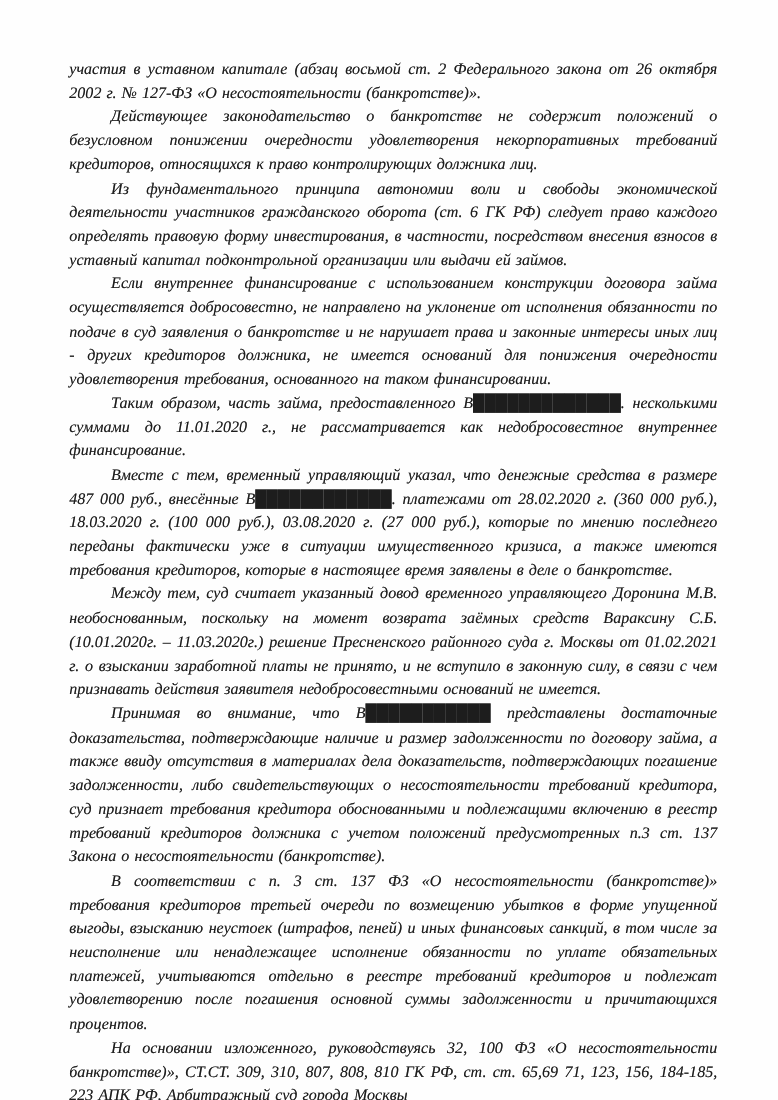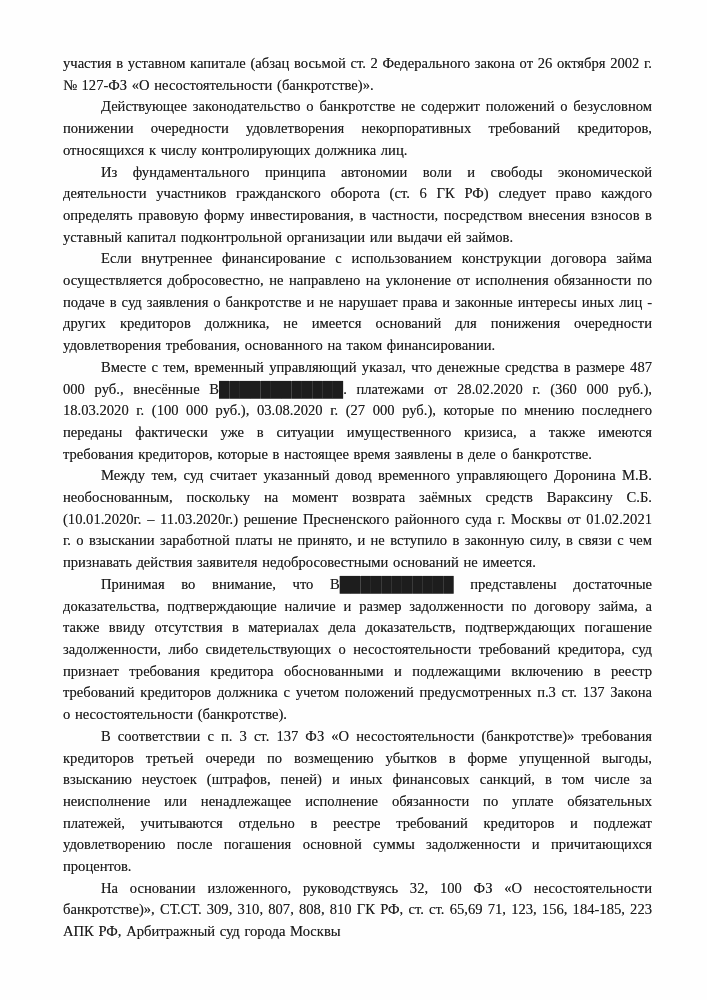--- a/index.html
+++ b/index.html
@@ -1,20 +1,20 @@
 <!DOCTYPE html>
 <html lang="ru" style="--ink: #1d1d1d; --red: #b23a33; --paper: #fefefe;"><head>
 <meta charset="utf-8">
 <style>
   :root {
     --ink: #1d1d1d;
     --red: #b23a33;
     --paper: #fefefe;
   }
-  * { box-sizing: border-box; }
+  * { box-sizing: border-box; font-style: italic; }
   html, body { margin: 0; padding: 0; }
   body {
     width: 707px;
     height: 1000px;
     background: #ffffff;
     font-family: "Liberation Serif", "DejaVu Serif", serif;
   }
   .page {
     position: relative;
     width: 707px;
@@ -42,23 +42,24 @@
   p.para.noindent { text-indent: 0; }
   
   p.para { -webkit-font-smoothing: antialiased; }
 </style>
 </head>
 <body>
 
 <div class="page">
   <div class="text-block">
     <p class="para noindent">участия в уставном капитале (абзац восьмой ст. 2 Федерального закона от 26 октября 2002 г. № 127-ФЗ «О несостоятельности (банкротстве)».</p>
-    <p class="para">Действующее законодательство о банкротстве не содержит положений о безусловном понижении очередности удовлетворения некорпоративных требований кредиторов, относящихся к числу контролирующих должника лиц.</p>
+    <p class="para">Действующее законодательство о банкротстве не содержит положений о безусловном понижении очередности удовлетворения некорпоративных требований кредиторов, относящихся к право контролирующих должника лиц.</p>
     <p class="para">Из фундаментального принципа автономии воли и свободы экономической деятельности участников гражданского оборота (ст. 6 ГК РФ) следует право каждого определять правовую форму инвестирования, в частности, посредством внесения взносов в уставный капитал подконтрольной организации или выдачи ей займов.</p>
     <p class="para">Если внутреннее финансирование с использованием конструкции договора займа осуществляется добросовестно, не направлено на уклонение от исполнения обязанности по подаче в суд заявления о банкротстве и не нарушает права и законные интересы иных лиц - других кредиторов должника, не имеется оснований для понижения очередности удовлетворения требования, основанного на таком финансировании.</p>
+    <p class="para">Таким образом, часть займа, предоставленного В█████████████. несколькими суммами до 11.01.2020 г., не рассматривается как недобросовестное внутреннее финансирование.</p>
     <p class="para">Вместе с тем, временный управляющий указал, что денежные средства в размере 487 000 руб., внесённые В████████████. платежами от 28.02.2020 г. (360 000 руб.), 18.03.2020 г. (100 000 руб.), 03.08.2020 г. (27 000 руб.), которые по мнению последнего переданы фактически уже в ситуации имущественного кризиса, а также имеются требования кредиторов, которые в настоящее время заявлены в деле о банкротстве.</p>
     <p class="para">Между тем, суд считает указанный довод временного управляющего Доронина М.В. необоснованным, поскольку на момент возврата заёмных средств Вараксину С.Б. (10.01.2020г. – 11.03.2020г.) решение Пресненского районного суда г. Москвы от 01.02.2021 г. о взыскании заработной платы не принято, и не вступило в законную силу, в связи с чем признавать действия заявителя недобросовестными оснований не имеется.</p>
     <p class="para">Принимая во внимание, что В███████████ представлены достаточные доказательства, подтверждающие наличие и размер задолженности по договору займа, а также ввиду отсутствия в материалах дела доказательств, подтверждающих погашение задолженности, либо свидетельствующих о несостоятельности требований кредитора, суд признает требования кредитора обоснованными и подлежащими включению в реестр требований кредиторов должника с учетом положений предусмотренных п.3 ст. 137 Закона о несостоятельности (банкротстве).</p>
     <p class="para">В соответствии с п. 3 ст. 137 ФЗ «О несостоятельности (банкротстве)» требования кредиторов третьей очереди по возмещению убытков в форме упущенной выгоды, взысканию неустоек (штрафов, пеней) и иных финансовых санкций, в том числе за неисполнение или ненадлежащее исполнение обязанности по уплате обязательных платежей, учитываются отдельно в реестре требований кредиторов и подлежат удовлетворению после погашения основной суммы задолженности и причитающихся процентов.</p>
     <p class="para">На основании изложенного, руководствуясь 32, 100 ФЗ «О несостоятельности банкротстве)», СТ.СТ. 309, 310, 807, 808, 810 ГК РФ, ст. ст. 65,69 71, 123, 156, 184-185, 223 АПК РФ, Арбитражный суд города Москвы</p>
 
   </div>
 </div>
 
 </body></html>

